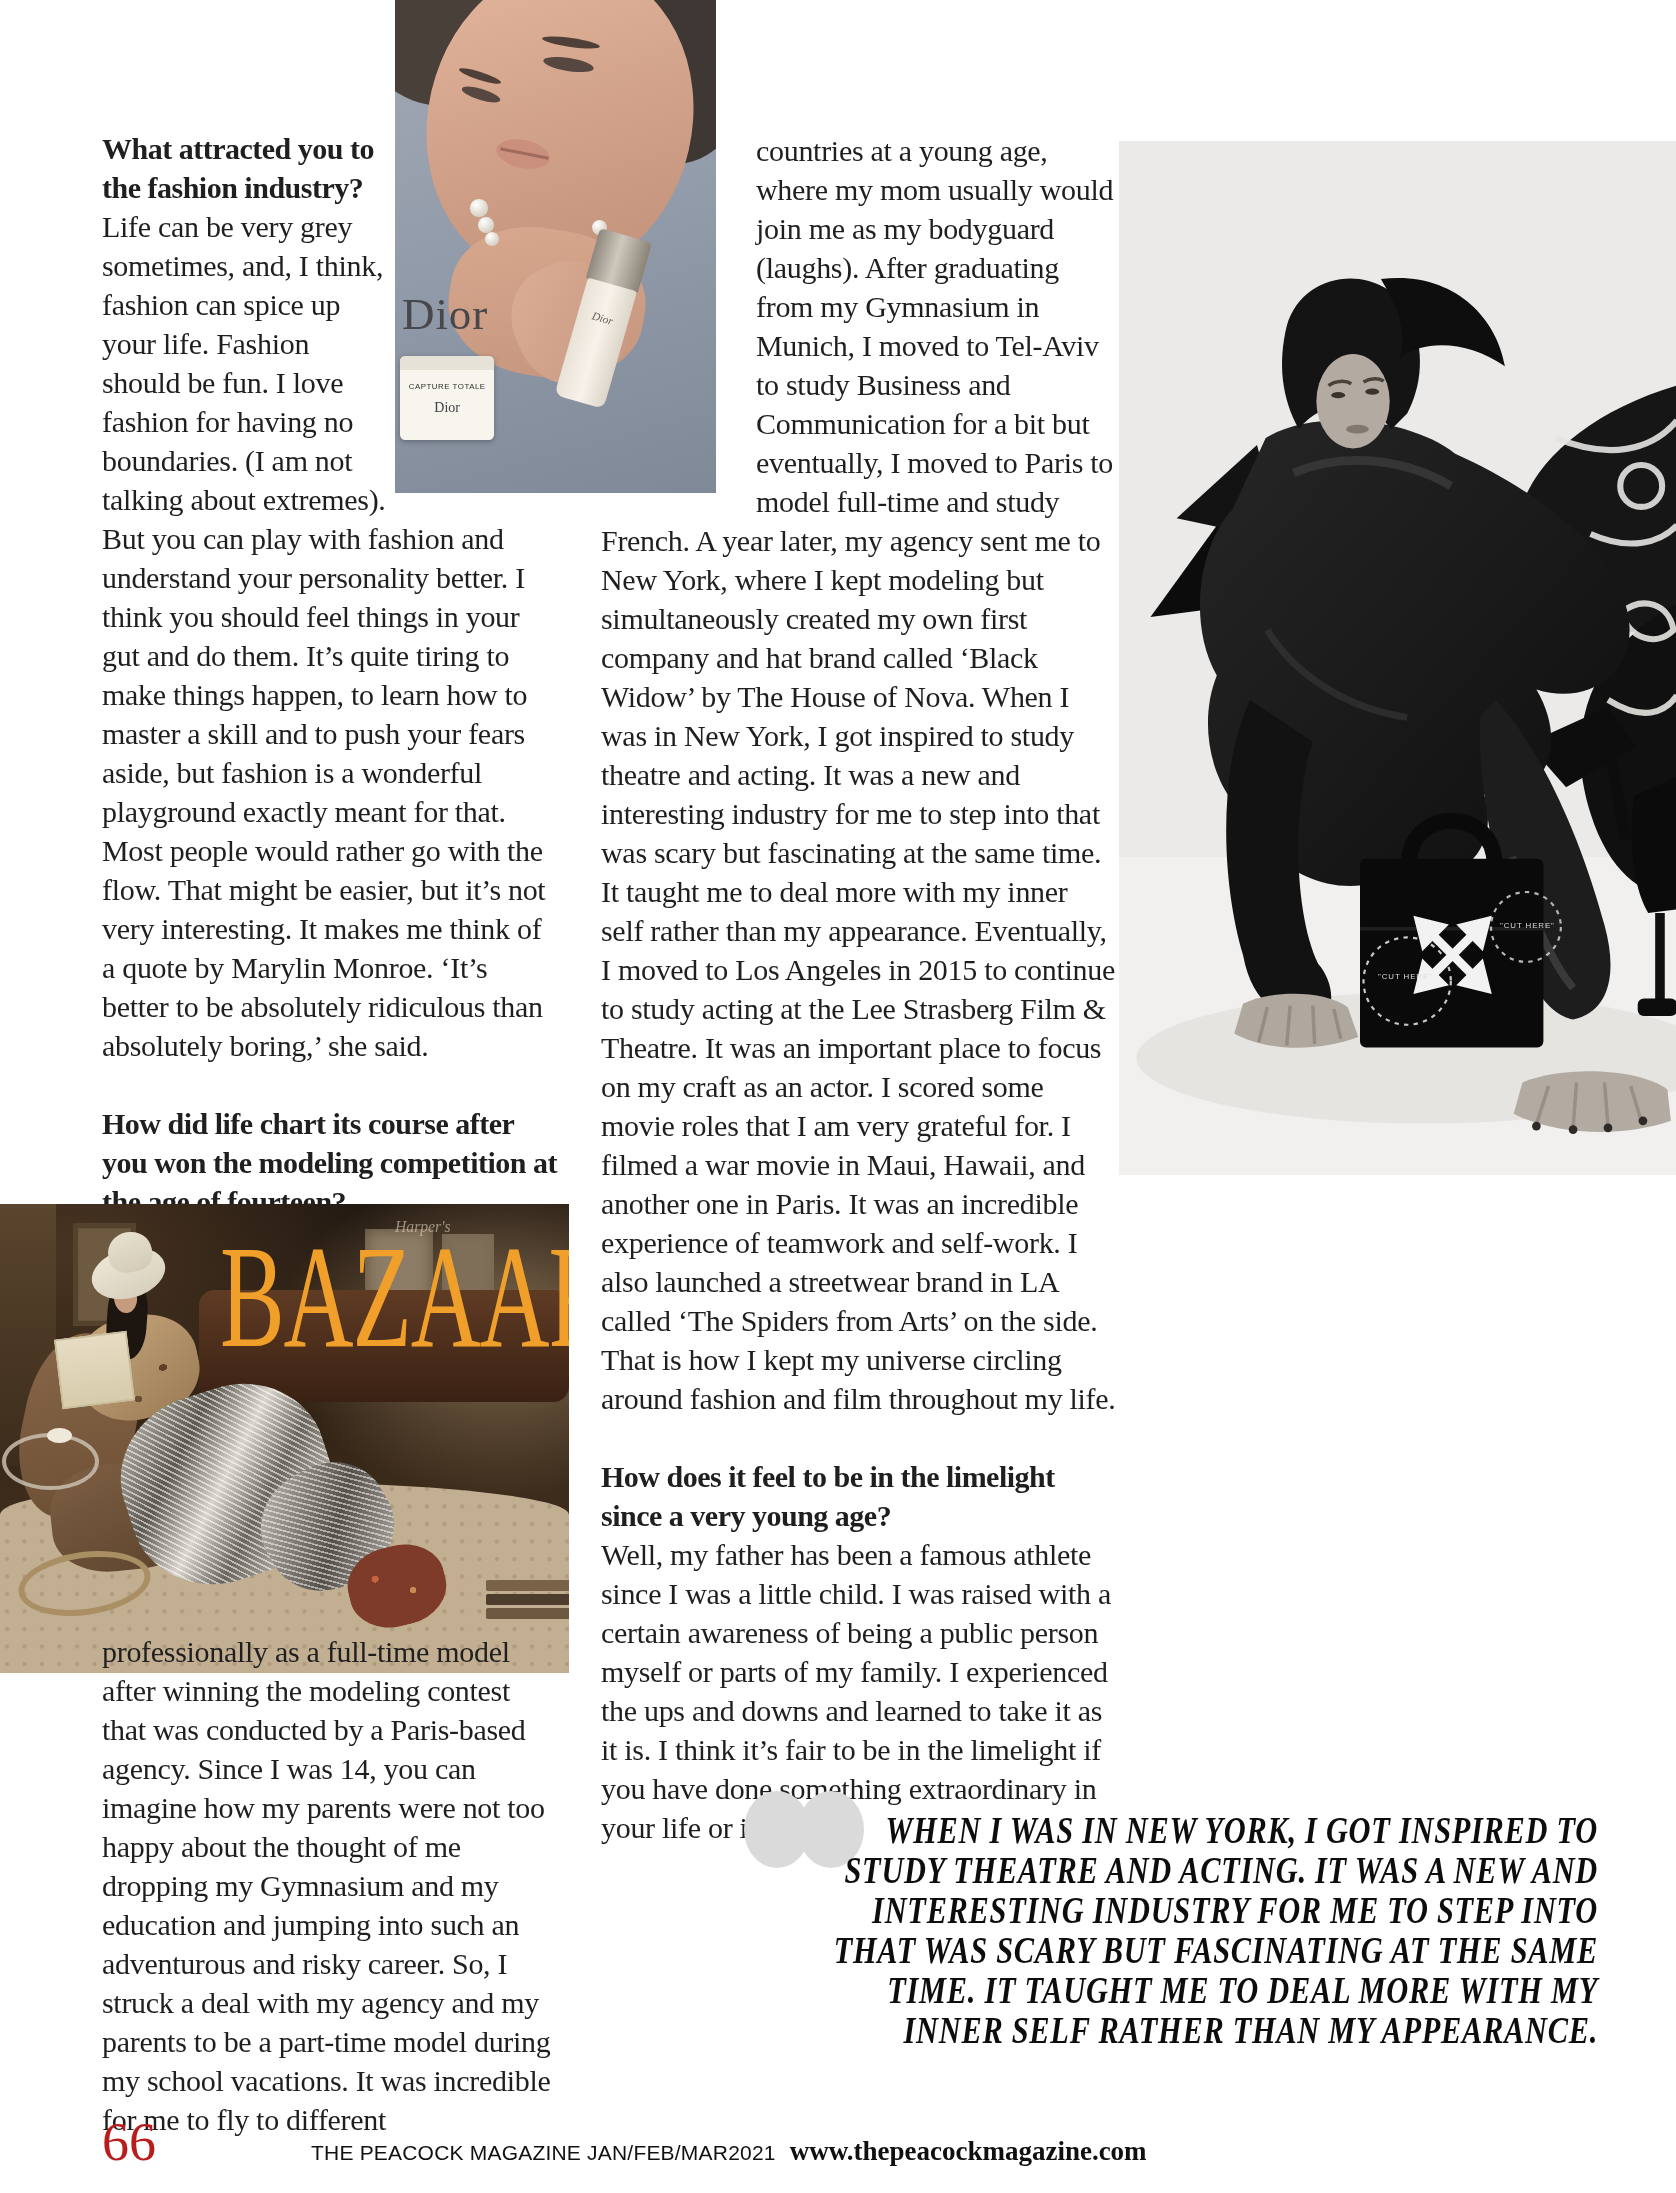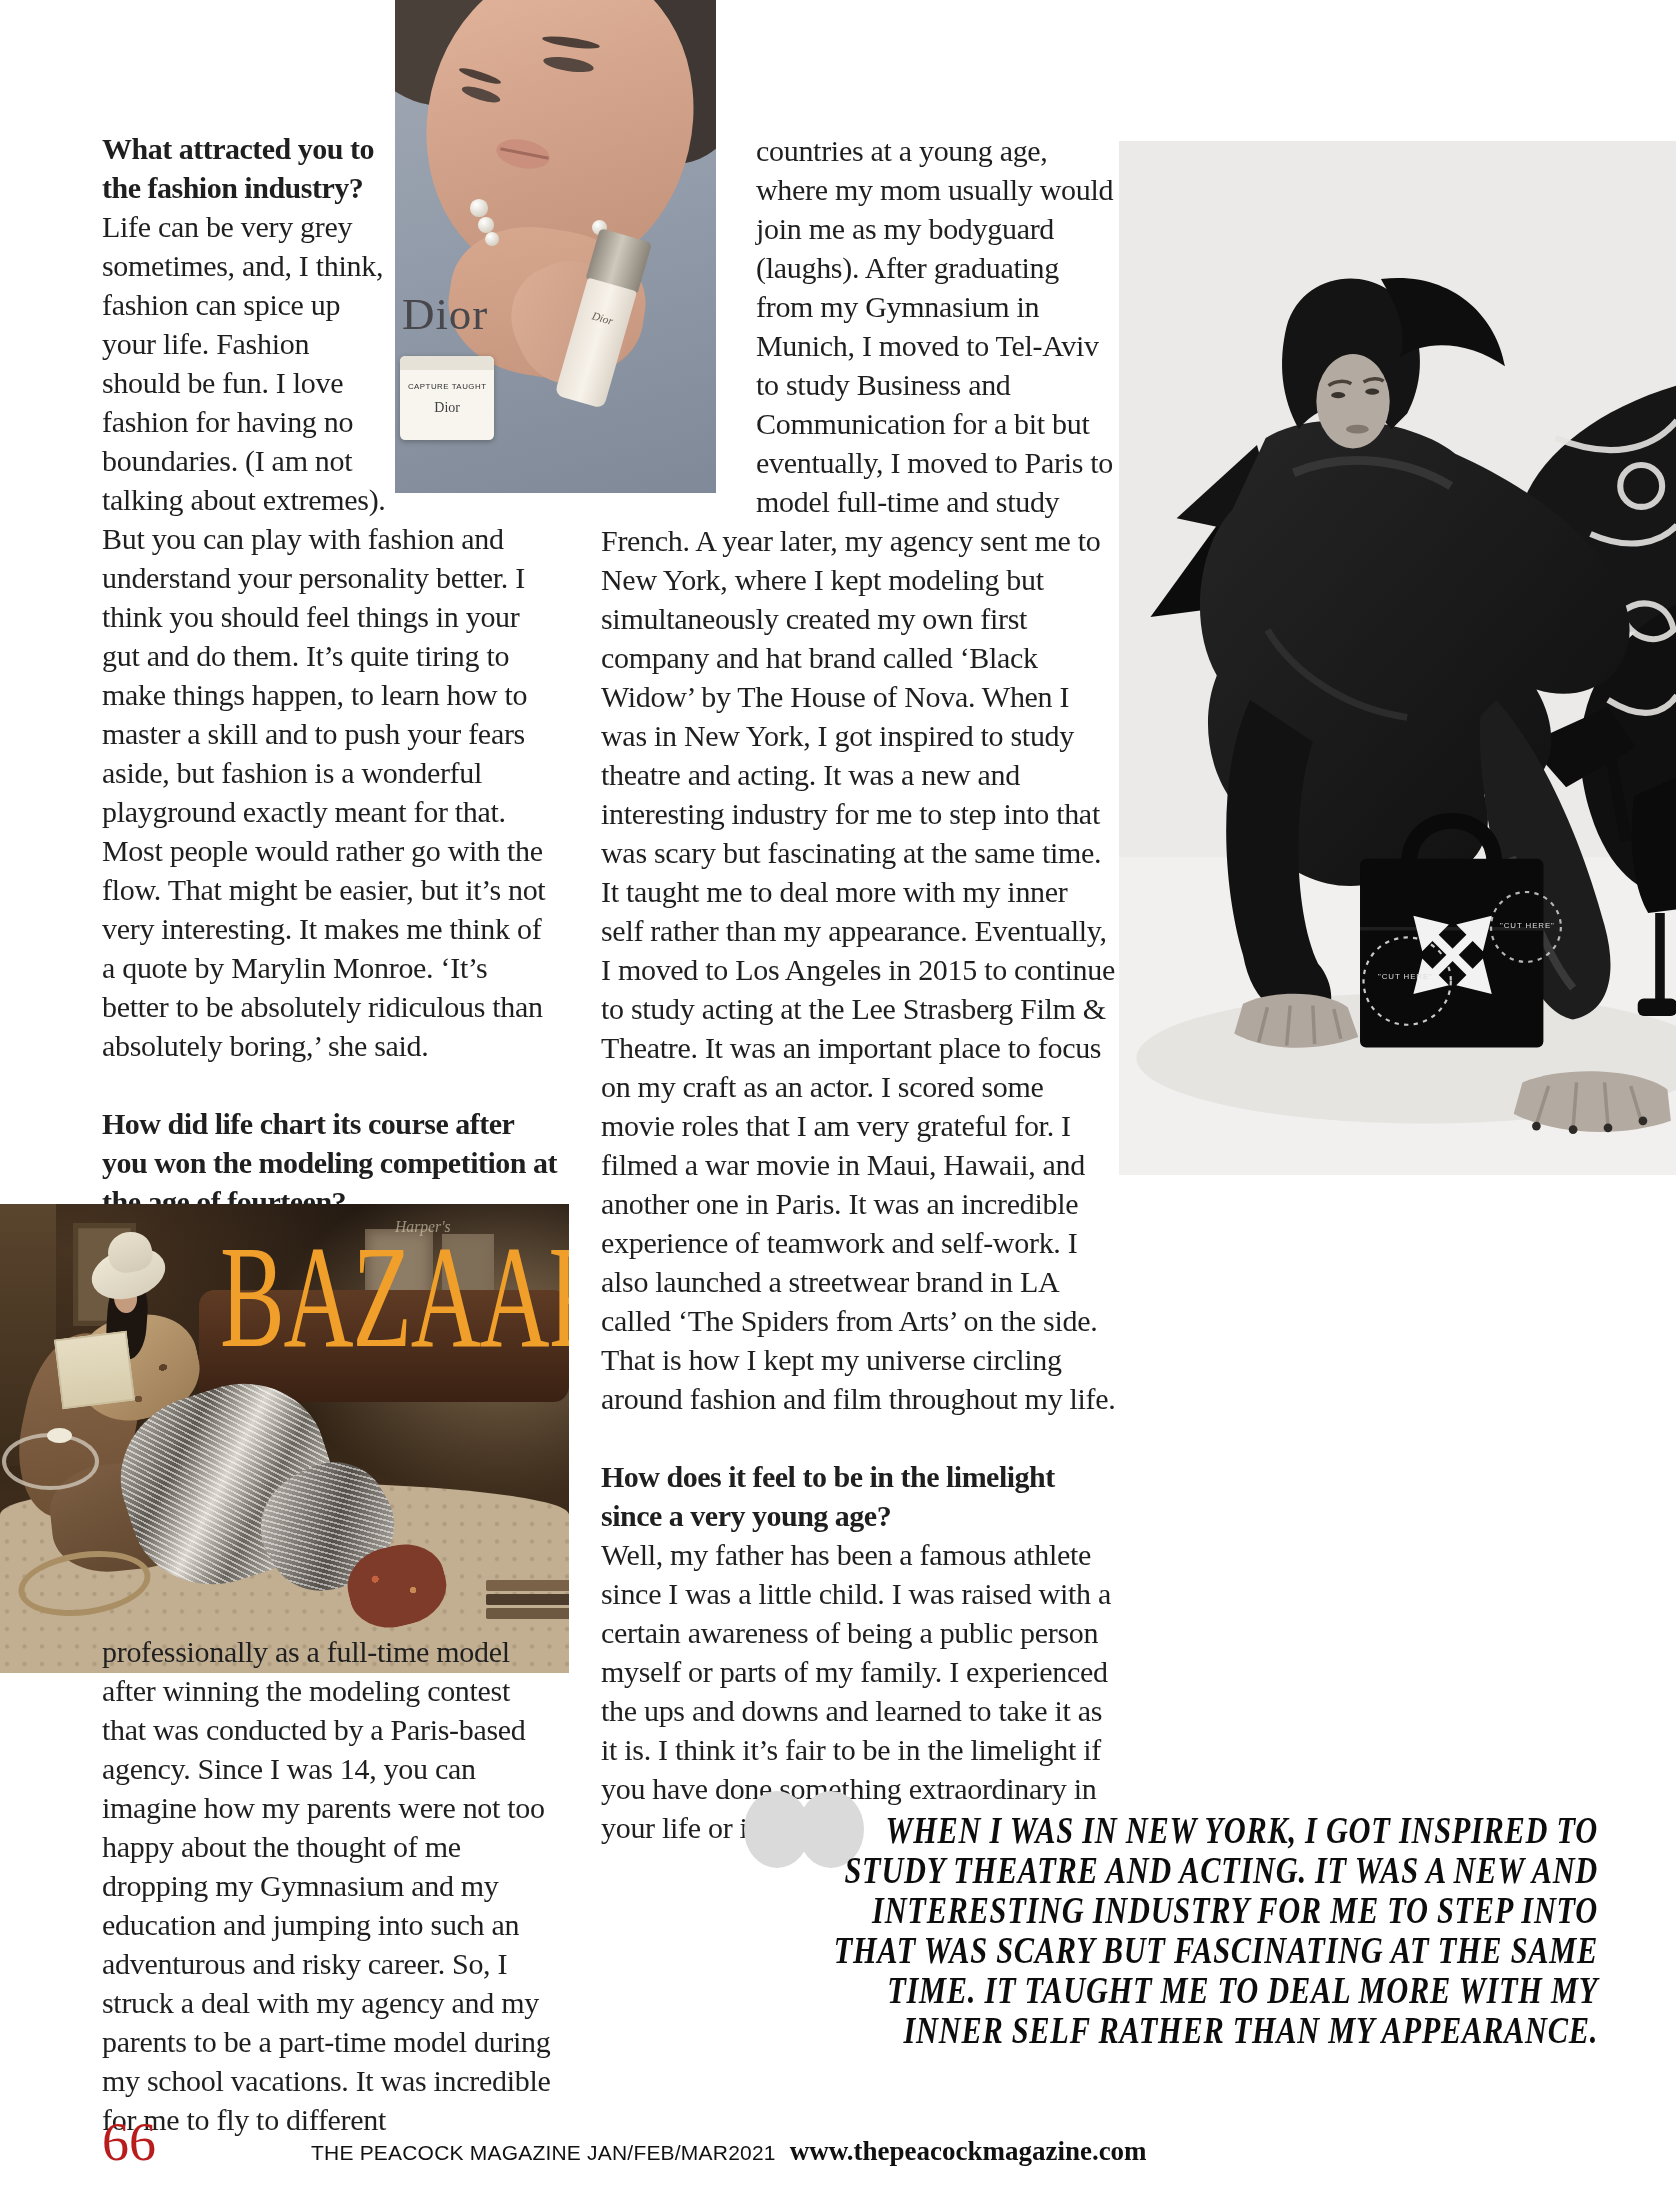--- a/index.html
+++ b/index.html
@@ -154,21 +154,21 @@
     <div class="d-pearl" style="left:219px;top:297px;width:15px;height:15px;"></div>
     <div class="d-hand"></div>
     <div class="d-bottle">
       <div class="cap"></div>
       <div class="body"></div>
       <div class="blabel">Dior</div>
     </div>
     <div class="dior-brand">Dior</div>
     <div class="d-jar">
       <div class="lid"></div>
-      <div class="jlabel">CAPTURE TAUGHT</div>
+      <div class="jlabel">CAPTURE TOTALE</div>
       <div class="jbrand">Dior</div>
     </div>
   </div>
 
   <div class="bw-photo">
     <svg width="558" height="1034" viewBox="0 0 639 1184">
       <defs>
         <linearGradient id="coatG" x1="0" y1="0" x2="1" y2="1">
           <stop offset="0" stop-color="#262626"></stop>
             <stop offset="1" stop-color="#0e0e0e"></stop>

